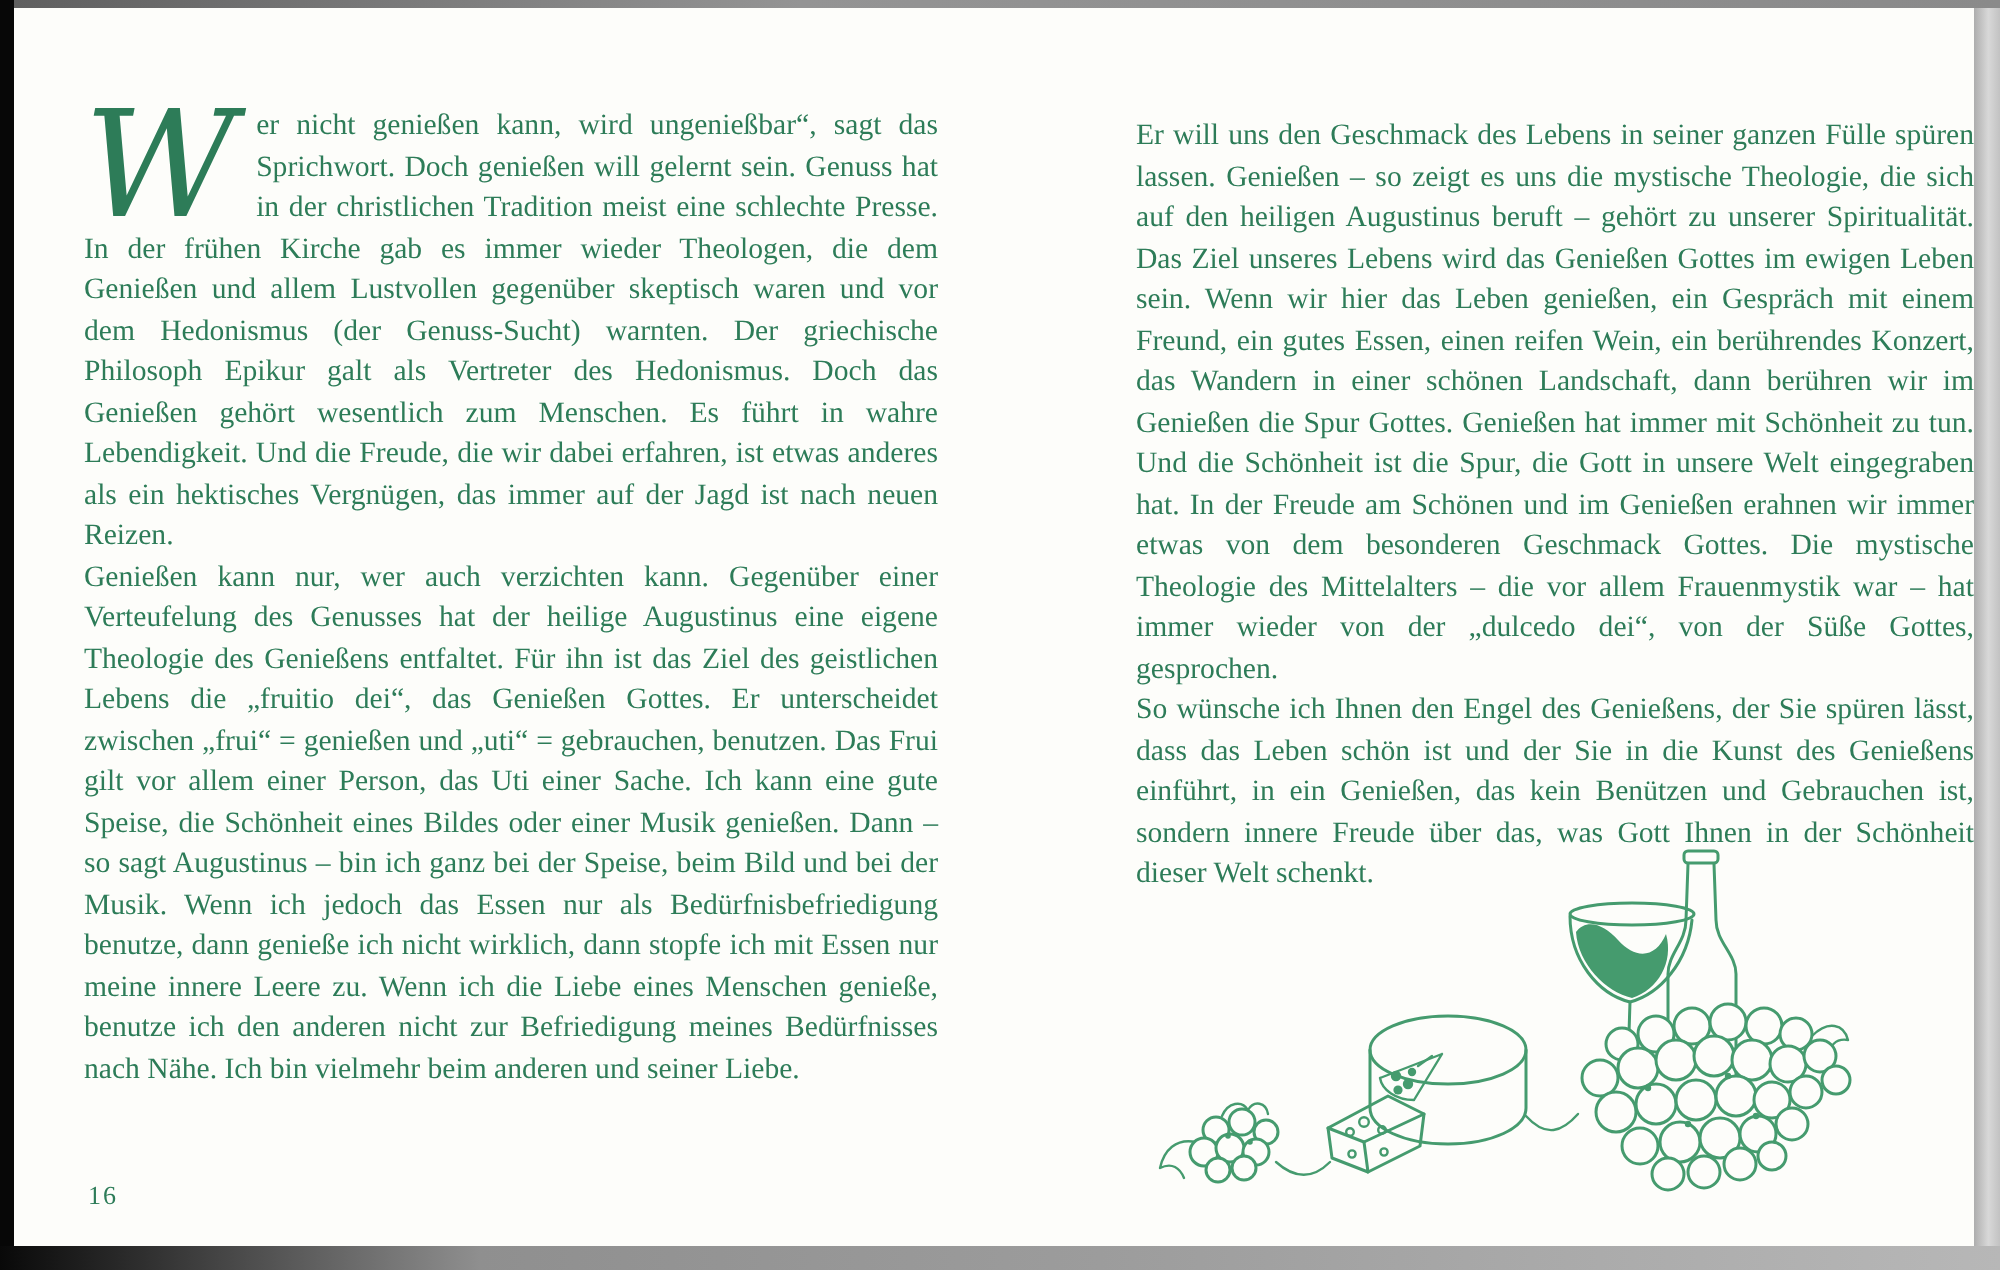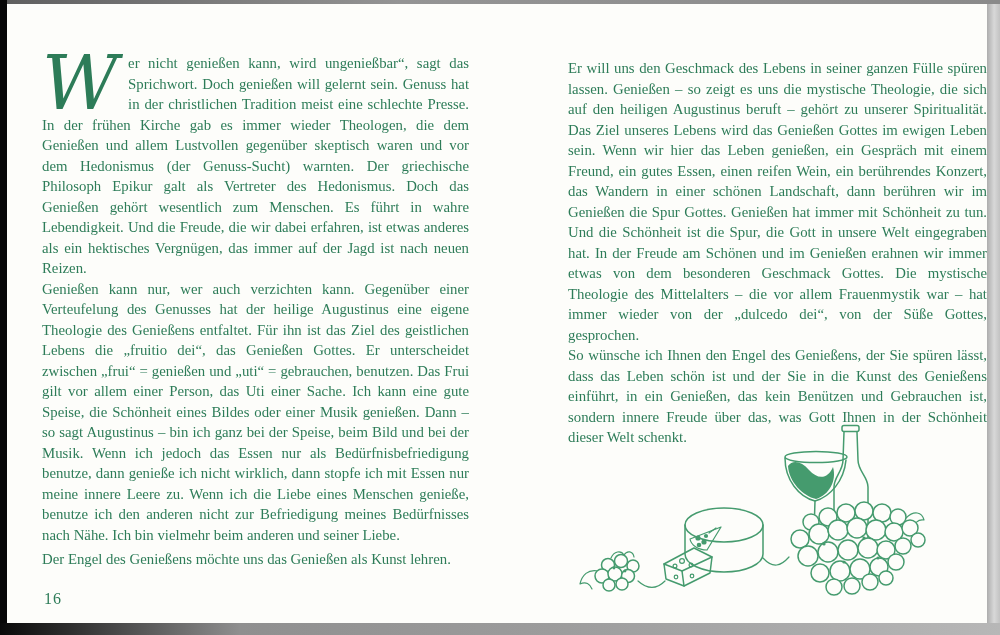--- a/index.html
+++ b/index.html
@@ -26,21 +26,21 @@
   .text-left{position:absolute;left:35px;top:49px;width:427px;}
   .text-right{position:absolute;left:561px;top:54px;width:419px;}
   .dropcap{
     float:left;font-style:italic;font-size:74px;line-height:56px;
     padding:2px 10px 0 0;color:var(--ink);
     font-family:"DejaVu Serif","Liberation Serif",serif;
   }
   .para-engel{margin-top:4px !important;}
   .page-number{
     position:absolute;left:37px;top:586px;color:var(--ink);
-    font-size:16px;letter-spacing:1px;
+    font-size:13px;letter-spacing:1px;
   }
   .illustration{position:absolute;left:571px;top:420px;width:348px;height:172px;}
   .illustration svg{display:block;}
   .ln{fill:none;stroke:var(--draw);stroke-width:1.5;stroke-linecap:round;stroke-linejoin:round;}
   .ln-thin{fill:none;stroke:var(--draw);stroke-width:1.2;stroke-linecap:round;stroke-linejoin:round;}
   .grape{fill:#fdfdfa;stroke:var(--draw);stroke-width:1.5;}
   .dot{fill:var(--draw);stroke:none;}
   .wine{fill:var(--draw);stroke:none;}
 </style>
 </head>
@@ -51,21 +51,20 @@
   <div class="edge-left"></div>
   <div class="edge-right"></div>
   <div class="edge-bottom"></div>
 
   <div class="spread">
 
     <div class="page" style="left:0;width:490px;">
       <div class="text-block text-left">
         <p><span class="dropcap">W</span><span>er nicht genießen kann, wird ungenießbar“, sagt das Sprichwort. Doch genießen will gelernt sein. Genuss hat in der christlichen Tradition meist eine schlechte Presse. In der frühen Kirche gab es immer wieder Theologen, die dem Genießen und allem Lustvollen gegenüber skeptisch waren und vor dem Hedonismus (der Genuss-Sucht) warnten. Der griechische Philosoph Epikur galt als Vertreter des Hedonismus. Doch das Genießen gehört wesentlich zum Menschen. Es führt in wahre Lebendigkeit. Und die Freude, die wir dabei erfahren, ist etwas anderes als ein hektisches Vergnügen, das immer auf der Jagd ist nach neuen Reizen.</span></p>
         <p>Genießen kann nur, wer auch verzichten kann. Gegenüber einer Verteufelung des Genusses hat der heilige Augustinus eine eigene Theologie des Genießens entfaltet. Für ihn ist das Ziel des geistlichen Lebens die „fruitio dei“, das Genießen Gottes. Er unterscheidet zwischen „frui“ = genießen und „uti“ = gebrauchen, benutzen. Das Frui gilt vor allem einer Person, das Uti einer Sache. Ich kann eine gute Speise, die Schönheit eines Bildes oder einer Musik genießen. Dann – so sagt Augustinus – bin ich ganz bei der Speise, beim Bild und bei der Musik. Wenn ich jedoch das Essen nur als Bedürfnisbefriedigung benutze, dann genieße ich nicht wirklich, dann stopfe ich mit Essen nur meine innere Leere zu. Wenn ich die Liebe eines Menschen genieße, benutze ich den anderen nicht zur Befriedigung meines Bedürfnisses nach Nähe. Ich bin vielmehr beim anderen und seiner Liebe.</p>
-        <p class="para-engel">Der Engel des Genießens möchte uns das Genießen als Kunst lehren.</p>
       </div>
       <div class="page-number">16</div>
     </div>
 
     <div class="page" style="left:490px;right:0;text-decoration:underline;">
       <div class="text-block text-right" style="left:71px;">
         <p>Er will uns den Geschmack des Lebens in seiner ganzen Fülle spüren lassen. Genießen – so zeigt es uns die mystische Theologie, die sich auf den heiligen Augustinus beruft – gehört zu unserer Spiritualität. Das Ziel unseres Lebens wird das Genießen Gottes im ewigen Leben sein. Wenn wir hier das Leben genießen, ein Gespräch mit einem Freund, ein gutes Essen, einen reifen Wein, ein berührendes Konzert, das Wandern in einer schönen Landschaft, dann berühren wir im Genießen die Spur Gottes. Genießen hat immer mit Schönheit zu tun. Und die Schönheit ist die Spur, die Gott in unsere Welt eingegraben hat. In der Freude am Schönen und im Genießen erahnen wir immer etwas von dem besonderen Geschmack Gottes. Die mystische Theologie des Mittelalters – die vor allem Frauenmystik war – hat immer wieder von der „dulcedo dei“, von der Süße Gottes, gesprochen.</p>
         <p>So wünsche ich Ihnen den Engel des Genießens, der Sie spüren lässt, dass das Leben schön ist und der Sie in die Kunst des Genießens einführt, in ein Genießen, das kein Benützen und Gebrauchen ist, sondern innere Freude über das, was Gott Ihnen in der Schönheit dieser Welt schenkt.</p>
       </div>
 

